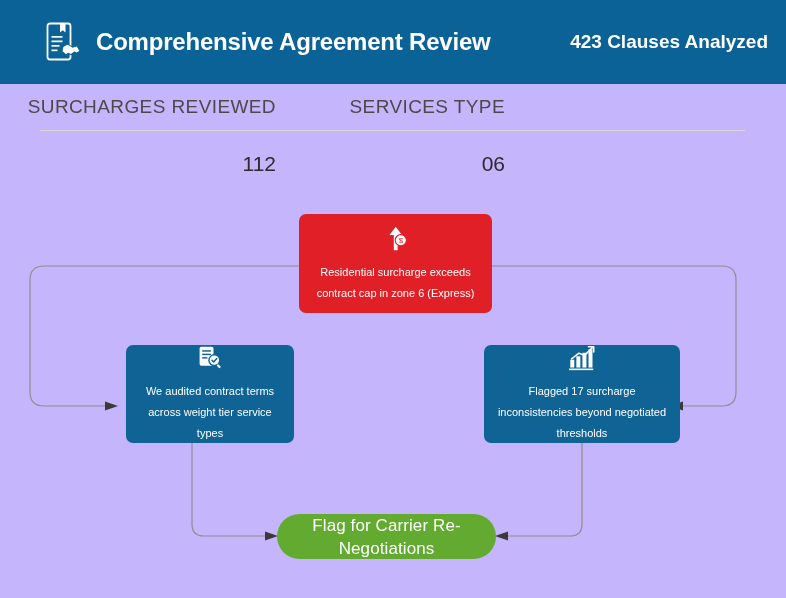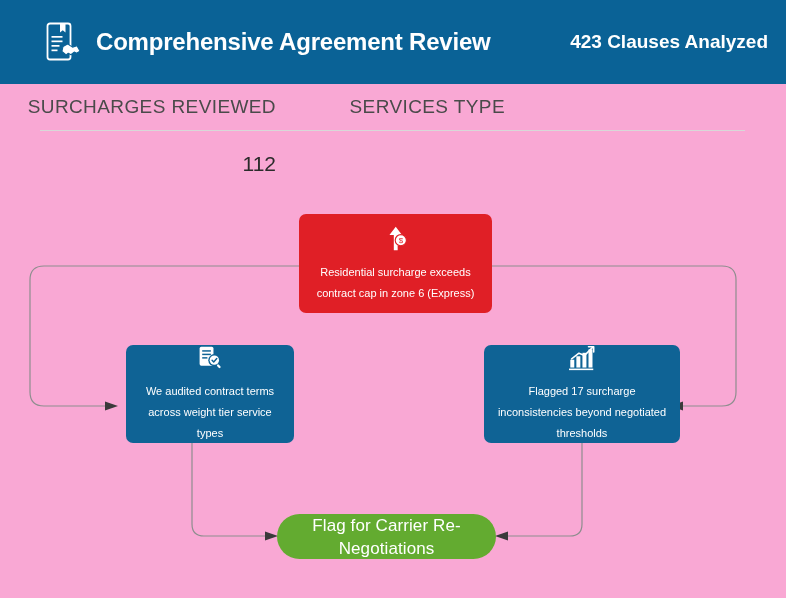--- a/index.html
+++ b/index.html
@@ -3,21 +3,21 @@
 <meta charset="utf-8">
 <style>
   html,body{margin:0;padding:0;}
   body{
     width:786px;height:598px;
     background:#ffffff;
     font-family:"Liberation Sans", sans-serif;
     overflow:hidden;
     position:relative;
   }
-  #canvas{position:relative;width:786px;height:598px;overflow:hidden;background:#f9a8d4;}
+  #canvas{position:relative;width:786px;height:598px;overflow:hidden;background:#c4b5fd;}
 
   
   .header{
     position:absolute;left:0;top:0;width:786px;height:84px;
     background:#0a6296;
     display:flex;align-items:center;
   }
   .header-left{display:flex;align-items:center;margin-left:44px;}
   .doc-icon{width:38px;height:42px;flex:none;}
   .header-title{
@@ -94,20 +94,21 @@
   <div class="stats">
     <div class="stat-rule"></div>
 
     <div class="stat" style="left:16px;top:12px;width:260px;">
       <div class="stat-label">SURCHARGES REVIEWED</div>
       <div class="stat-value">112</div>
     </div>
 
     <div class="stat" style="left:275px;top:12px;width:230px;">
       <div class="stat-label">SERVICES TYPE</div>
+      <div class="stat-value">06</div>
     </div>
 
     <div class="stat" style="left:524px;top:12px;width:230px;">
     </div>
   </div>
 
   <svg class="conn">
 
     <path d="M299 266 H44 Q30 266 30 280 V392 Q30 406 44 406 H105"></path>
     <polygon points="105,401.5 118,406 105,410.5"></polygon>

